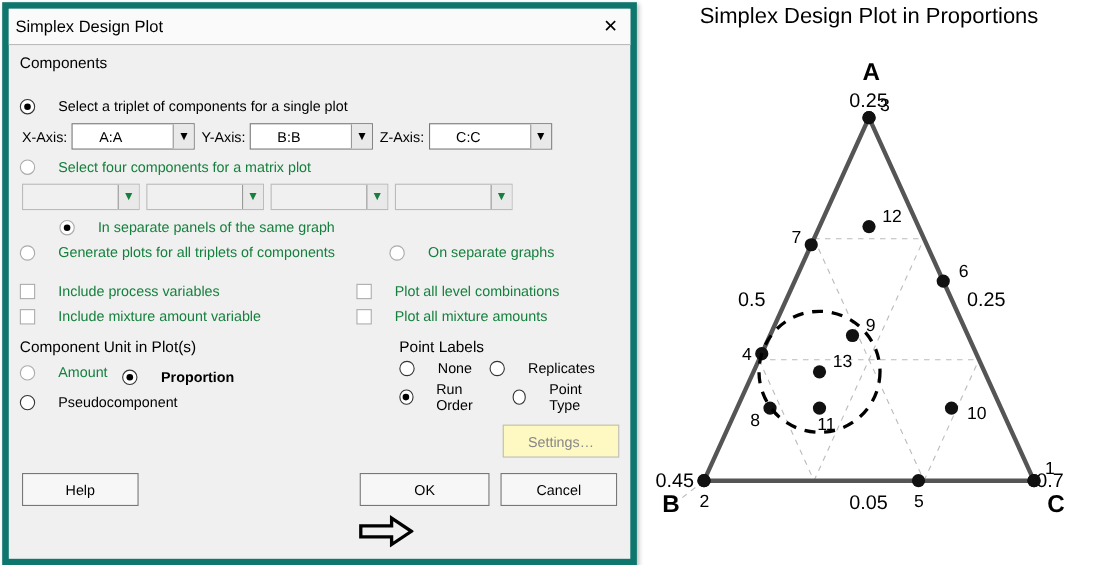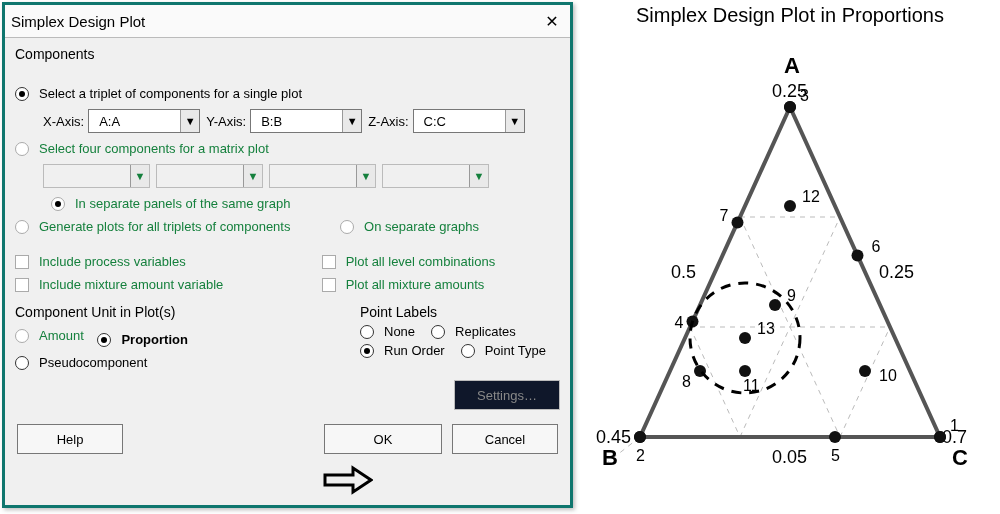--- a/index.html
+++ b/index.html
@@ -1,42 +1,42 @@
 <!DOCTYPE html>
 <html><head>
 <meta charset="utf-8">
 <style>
   html,body{margin:0;padding:0;width:1000px;height:514px;font-family:"Segoe UI",Tahoma,Arial,sans-serif;background:#fff;color:#000;overflow:hidden}
   .stage{position:relative;width:1000px;height:514px}
-  .dialog{position:absolute;left:2px;top:2px;width:565px;height:500px;border:3px solid #0f766e;background:#f0f0f0;box-shadow:2px 2px 4px rgba(0,0,0,.25)}
+  .dialog{position:absolute;left:2px;top:2px;width:565px;height:500px;border:6px solid #0f766e;background:#f0f0f0;box-shadow:2px 2px 4px rgba(0,0,0,.25)}
   .titlebar{height:32px;border-bottom:1px solid #bbb;display:flex;align-items:center;justify-content:space-between;padding:0 6px;background:#fafafa}
   .titlebar .title{font-size:15px}
   .titlebar .close{width:24px;height:24px;display:flex;align-items:center;justify-content:center;font-size:16px;cursor:pointer}
   .body{padding:8px 10px 10px 10px;font-size:13px}
   .section{margin-bottom:8px}
   .sec-title{font-size:14px;margin-bottom:20px}
   .row{display:flex;align-items:center;gap:6px;margin:4px 0 4px 0}
-  .sub{margin-left:28px}
-  .radio,.check{display:inline-flex;align-items:center;gap:10px;margin-right:10px}
+  .sub{margin-left:2px}
+  .radio,.check{display:inline-flex;align-items:center;gap:21px;margin-right:10px}
   .radio-dot{width:12px;height:12px;border:1px solid #333;border-radius:50%;display:inline-flex;align-items:center;justify-content:center;background:#fff}
   .radio-dot.on::after{content:"";width:6px;height:6px;background:#000;border-radius:50%}
   .check-box{width:12px;height:12px;border:1px solid #666;background:#fff;display:inline-block}
   .disabled{color:#15803d}
   .disabled .radio-dot,.disabled .check-box{border-color:#aaa}
   .field{display:flex;align-items:center;gap:4px}
   .field label{font-size:13px}
   .dd{display:flex;align-items:center;border:1px solid #777;background:#fff;height:22px;min-width:110px}
   .dd.disabled{background:#f0f0f0;border-color:#bbb}
-  .dd .val{flex:1 1 auto;padding:0 10px;font-size:13px;white-space:nowrap}
+  .dd .val{flex:1 1 auto;padding:0 24px;font-size:13px;white-space:nowrap}
   .dd .arrow{width:18px;height:100%;border-left:1px solid #999;display:flex;align-items:center;justify-content:center;background:#e9e9e9;font-size:11px}
   .two-col{display:flex;gap:40px;margin-top:8px}
   .col{min-width:200px}
   .col-title{font-size:14px;margin-bottom:4px}
   .btn{display:inline-flex;align-items:center;justify-content:center;height:28px;padding:0 14px;border:1px solid #777;background:#f7f7f7;font-size:13px;cursor:pointer;min-width:76px}
-  .btn.disabled{color:#888;border-color:#bbb;background:#0f172a;cursor:default}
+  .btn.disabled{color:#888;border-color:#bbb;background:#fef9c3;cursor:default}
   .btn-row{display:flex;justify-content:flex-end;gap:10px;margin-top:6px}
   .footer{display:flex;justify-content:space-between;align-items:flex-end;margin-top:14px;padding:0 2px}
   .arrow-callout{position:absolute;left:318px;bottom:10px;width:50px;height:30px;pointer-events:none}
 
   .plot{position:absolute;left:580px;top:0;width:420px;height:514px}
   .plot-title{font-size:20px;font-weight:400;text-align:center;margin-top:4px}
   svg{display:block}
 
   .pt-label{font-size:16px}
   .axis-num{font-size:18px}

